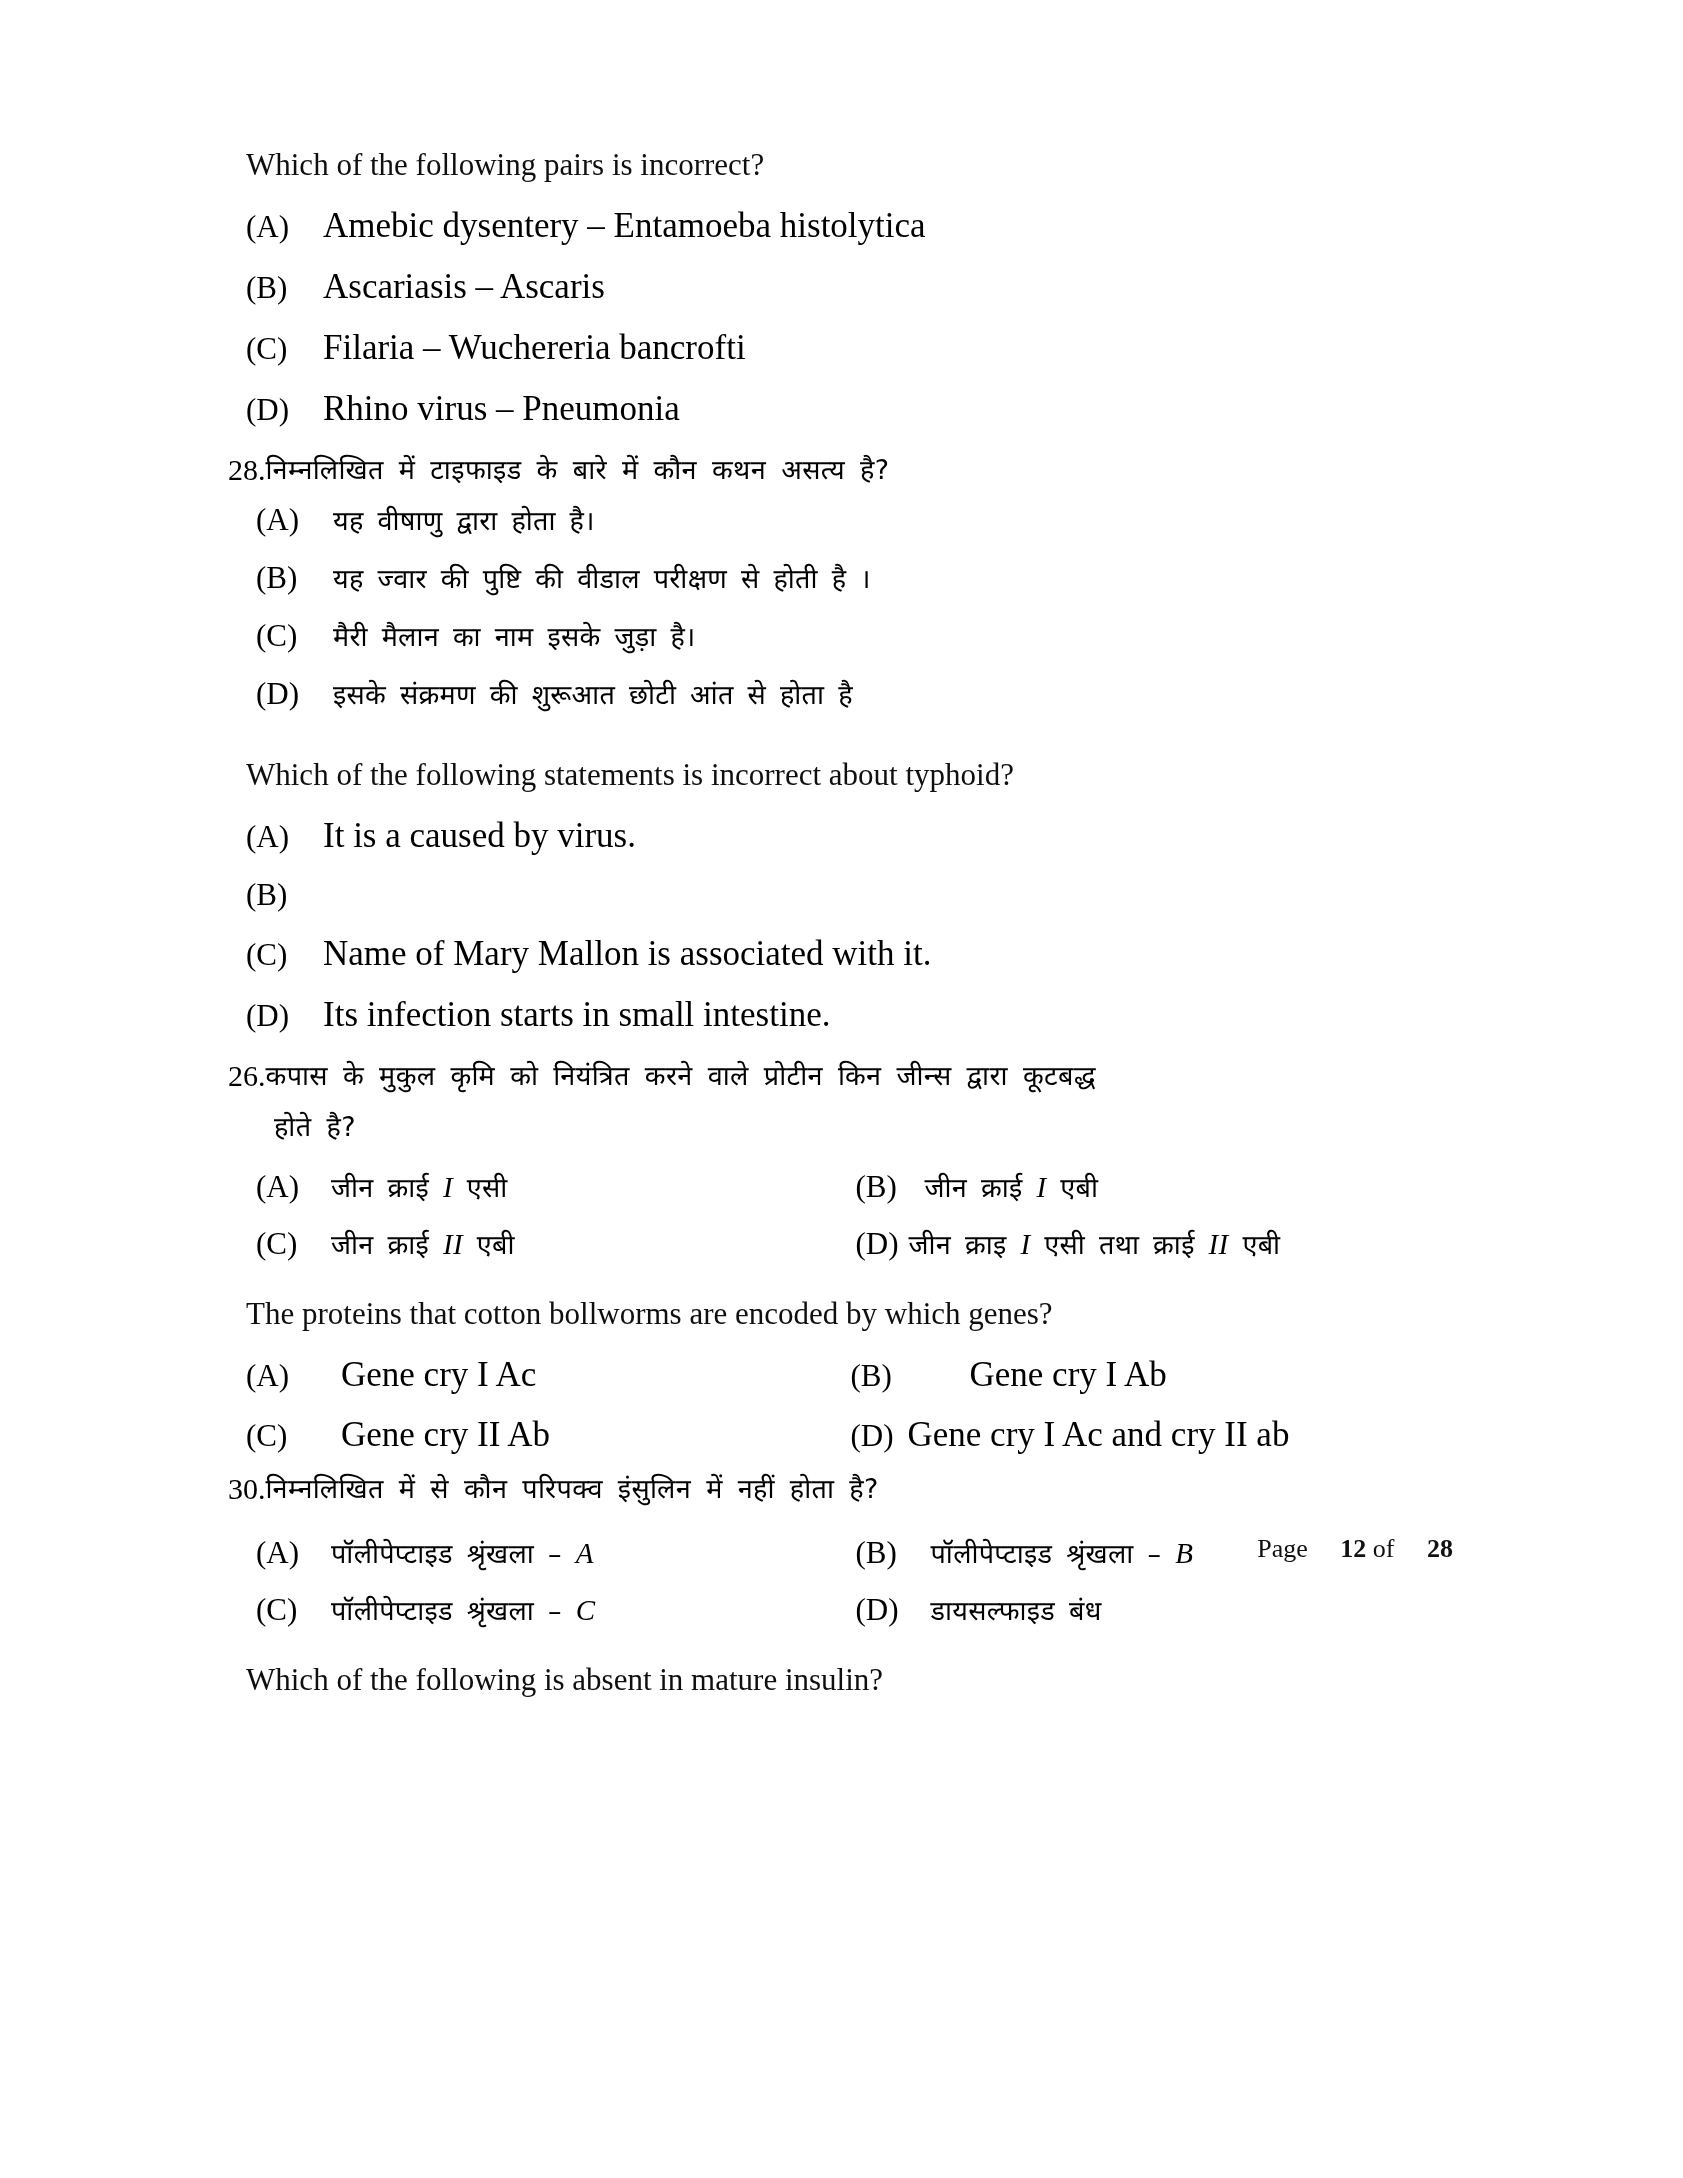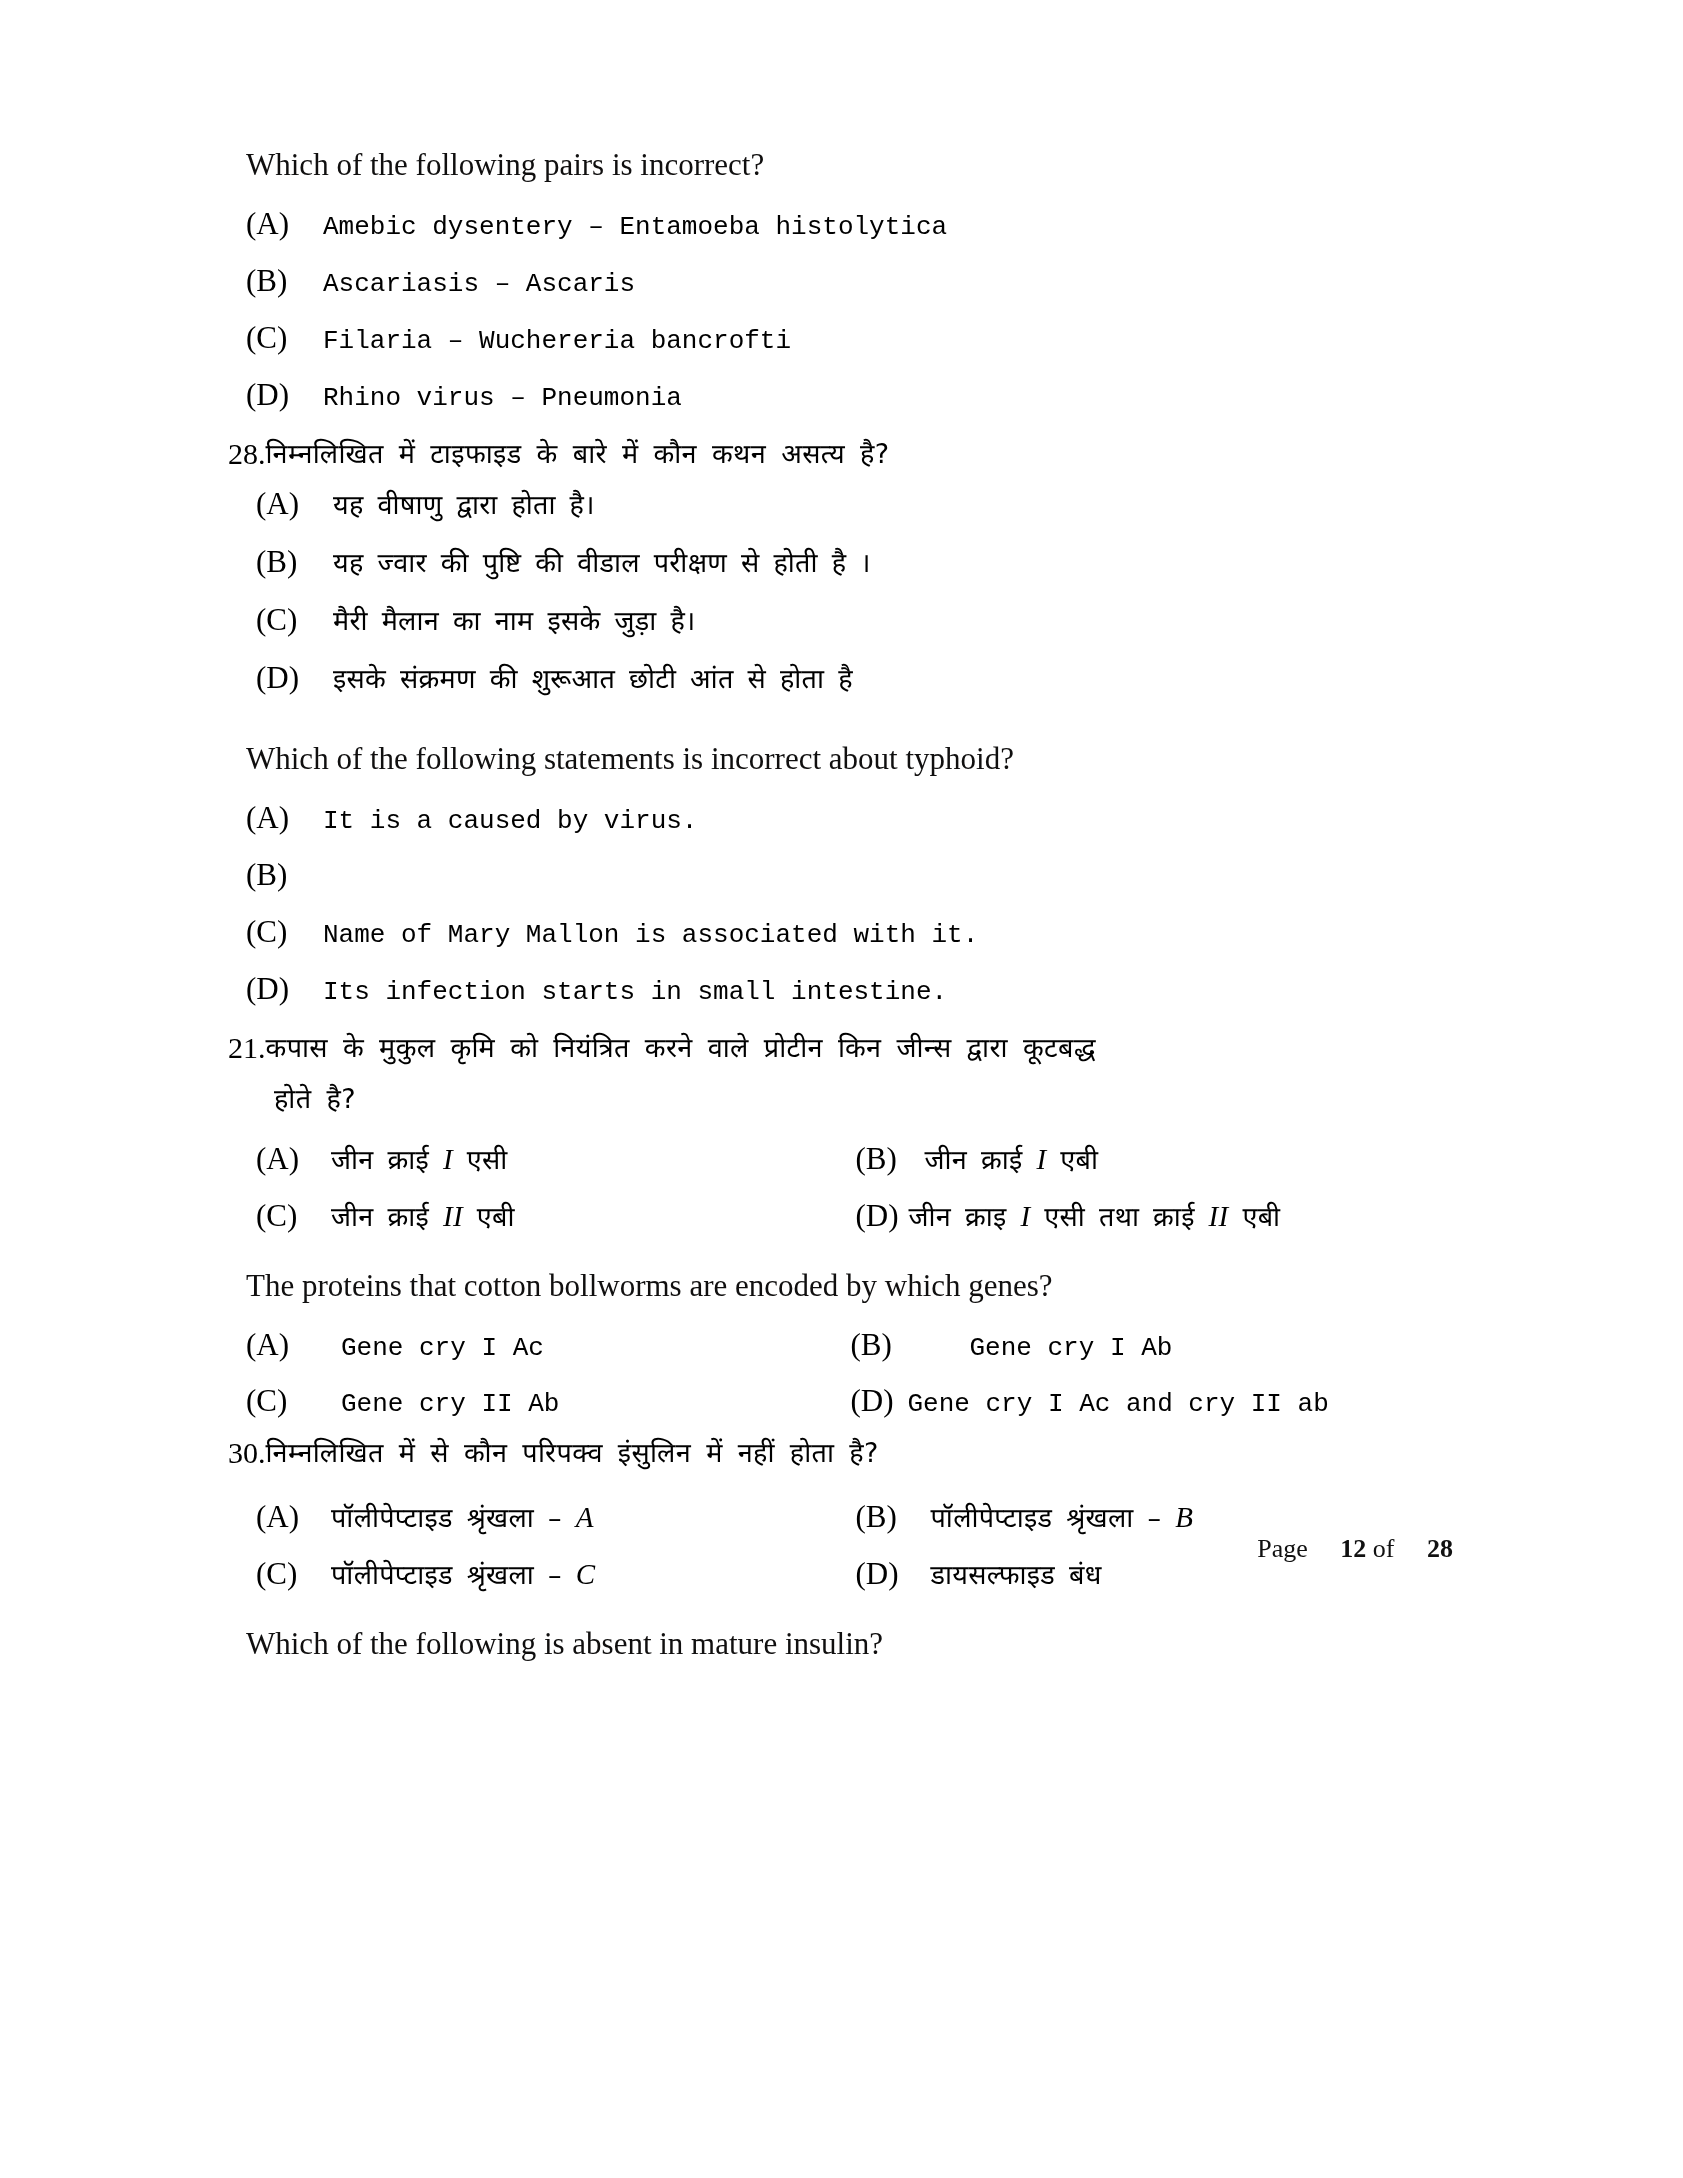--- a/index.html
+++ b/index.html
@@ -74,22 +74,22 @@
     align-items: baseline;
     margin: 0 0 21px 0;
   }
   .opt .lab {
     flex: 0 0 auto;
     width: 77px;
     font-family: "Liberation Serif", "DejaVu Serif", serif;
     font-size: 31px;
   }
   .opt .txt-en {
-    font-family: Liberation Mono, monospace;
-    font-size: 26px;
+    font-family: Liberation Serif, serif;
+    font-size: 35px;
   }
   .opt .txt-hi {
     font-family: "DejaVu Sans", "Liberation Sans", sans-serif;
     font-size: 27px;
     letter-spacing: 0.3px;
     word-spacing: 5px;
   }
 
   
   .indent-en { margin-left: 18px; }
@@ -213,21 +213,21 @@
       </li>
       <li class="opt">
         <span class="lab">(D)</span>
         <span class="txt-en">Its infection starts in small intestine.</span>
       </li>
     </ul>
   </div>
 
   <div>
     <div class="stem-hi">
-      <span class="qnum">21.</span>
+      <span class="qnum">26.</span>
       <span class="qtext">कपास के मुकुल कृमि को नियंत्रित करने वाले प्रोटीन किन जीन्स द्वारा कूटबद्ध</span>
     </div>
     <div class="stem-hi-cont">होते है?</div>
 
     <div class="gap-sm"></div>
 
     <div class="opt-grid opt-grid-hi grid-hi-29">
       <div class="opt col-a">
         <span class="lab">(A)</span>
         <span class="txt-hi">

